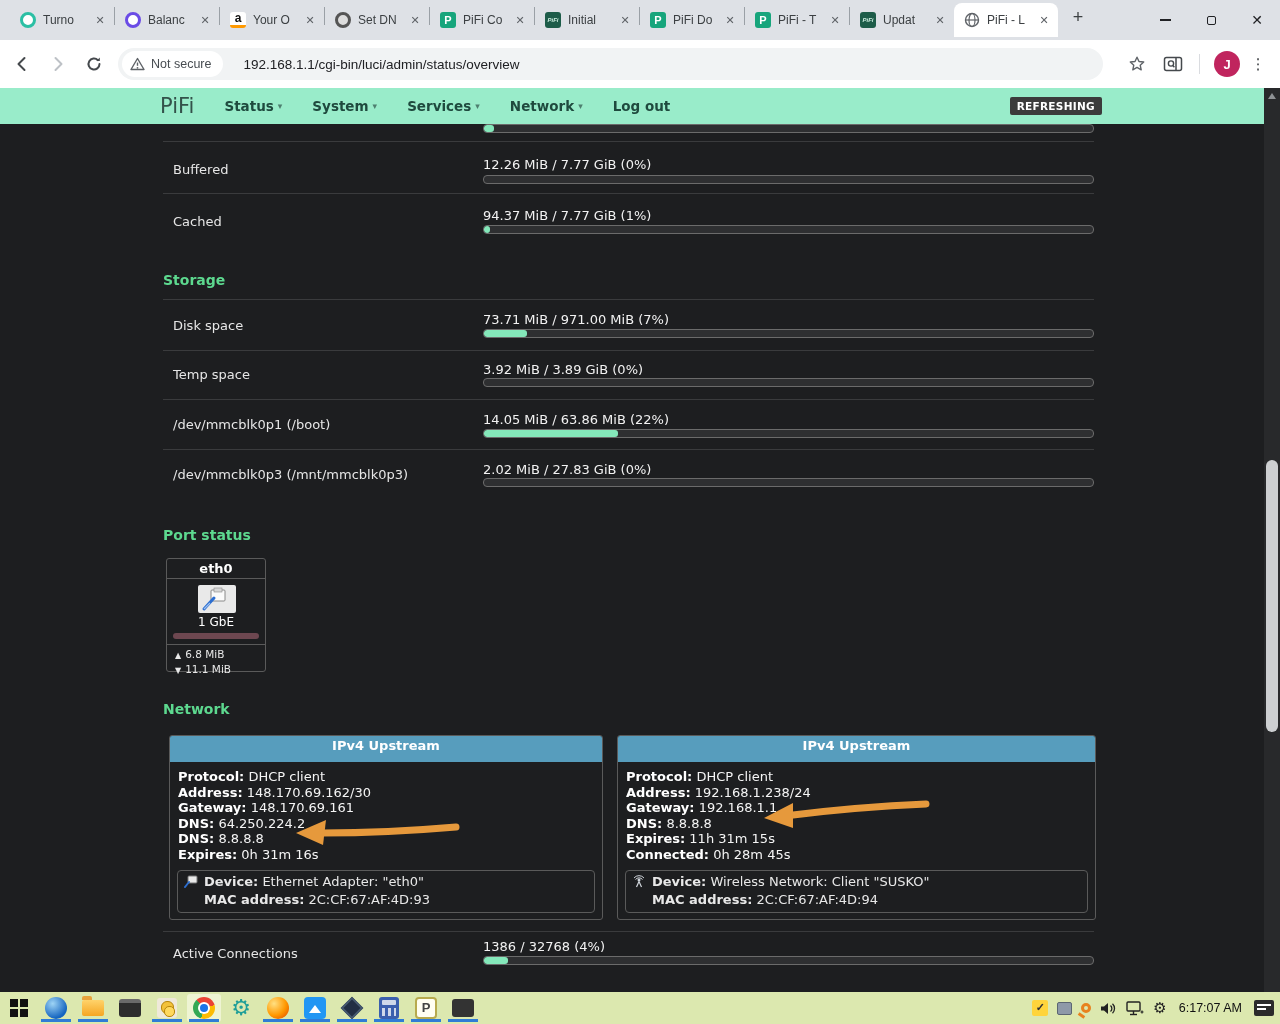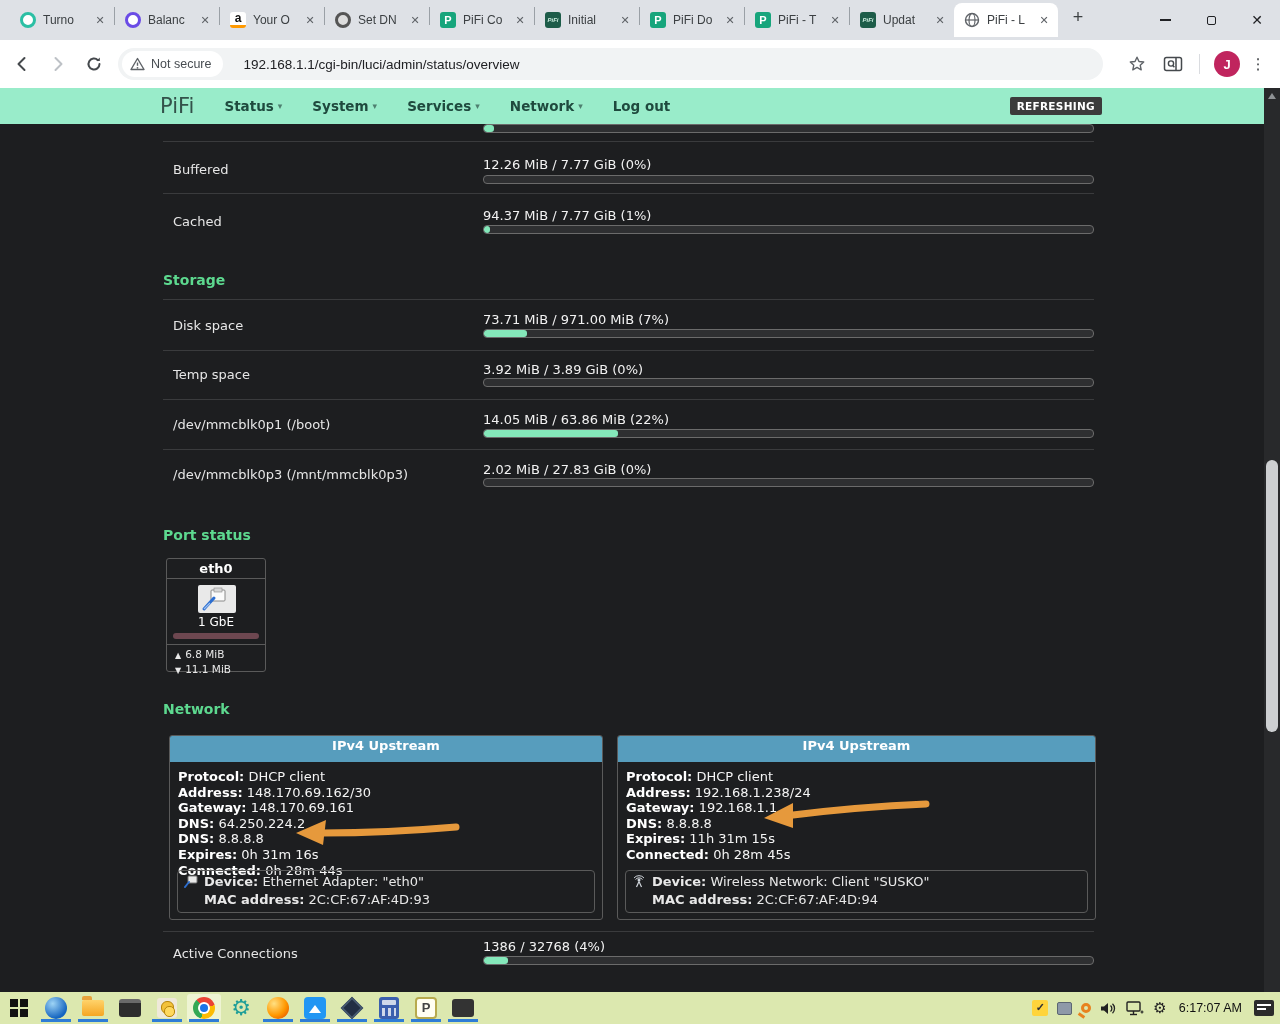--- a/index.html
+++ b/index.html
@@ -353,21 +353,20 @@
 
     <div class="netcard" style="left:169px; width:434px; height:185px">
       <div class="hd">IPv4 Upstream</div>
       <div class="netbody">
         <div><b>Protocol:</b> <span>DHCP client</span></div>
         <div><b>Address:</b> <span>148.170.69.162/30</span></div>
         <div><b>Gateway:</b> <span>148.170.69.161</span></div>
         <div><b>DNS:</b> <span>64.250.224.2</span></div>
         <div><b>DNS:</b> <span>8.8.8.8</span></div>
         <div><b>Expires:</b> <span>0h 31m 16s</span></div>
-        <div><b>Connected:</b> <span>0h 28m 44s</span></div>
       </div>
       <div class="devbox">
         <div>
           <span class="devicon"><svg width="14" height="13" viewBox="0 0 14 13">
                 <rect x="4" y="1" width="9" height="7" rx="1" fill="#e8e8e8" stroke="#777"></rect>
                 <line x1="1" y1="12" x2="5" y2="7" stroke="#2d6fd1" stroke-width="2" stroke-linecap="round"></line>
               </svg></span><b>Device:</b> <span>Ethernet Adapter: "eth0"</span>
         </div>
         <div class="devline2"><b>MAC address:</b> <span>2C:CF:67:AF:4D:93</span></div>
       </div>

